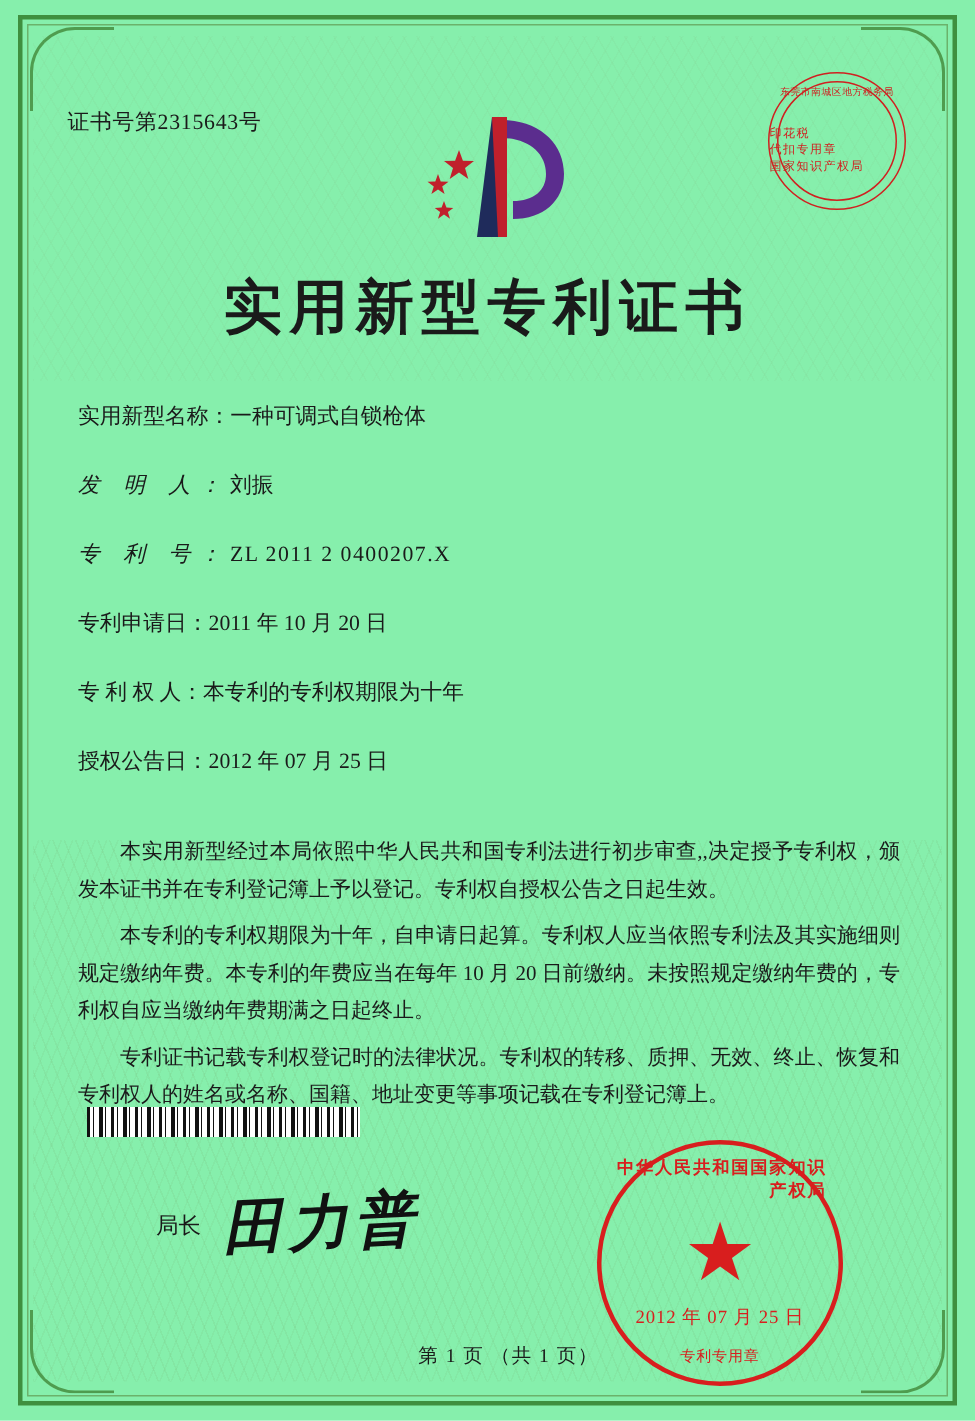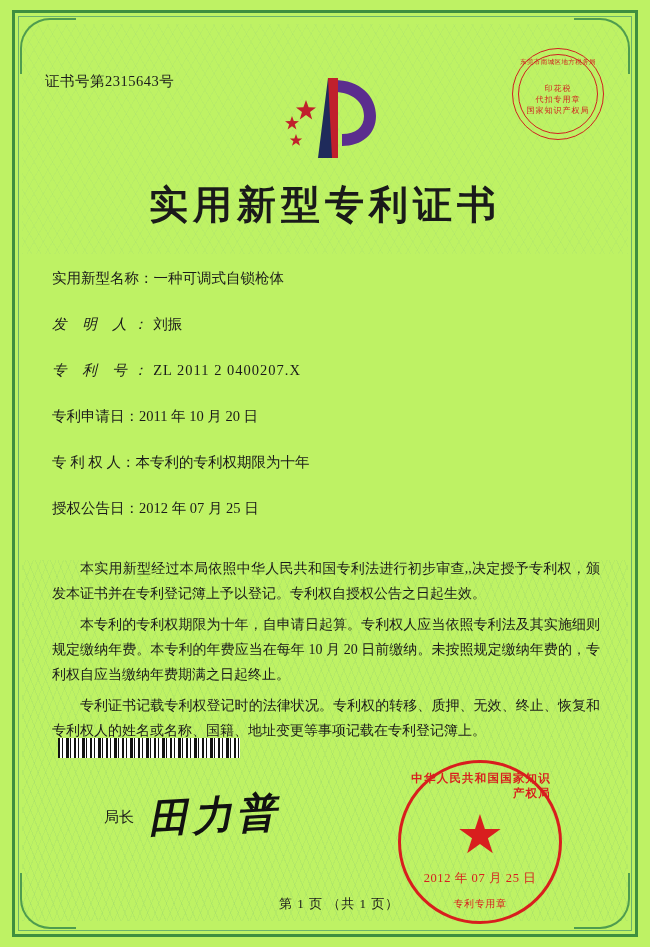--- a/index.html
+++ b/index.html
@@ -12,21 +12,21 @@
     height: 947px;
     font-family: "Liberation Serif", serif;
     color: #1a1a1a;
     overflow: hidden;
   }
 
   .page {
     position: relative;
     width: 650px;
     height: 947px;
-    background: #bef264;
+    background: #86efac;
     box-sizing: border-box;
   }
 
   
   .border-outer {
     position: absolute;
     left: 12px;
     top: 10px;
     right: 12px;
     bottom: 10px;
@@ -119,21 +119,21 @@
     left: 0; right: 0;
     text-align: center;
     font-size: 6.5px;
     letter-spacing: 0.4px;
     line-height: 8px;
   }
   .stamp-tl .mid {
     position: absolute;
     top: 34px;
     left: 0; right: 0;
-    text-align: center;
+    text-align: left;
     font-size: 8px;
     line-height: 11px;
     letter-spacing: 1px;
   }
 
   .doc-title {
     position: absolute;
     left: 0;
     right: 0;
     top: 178px;

